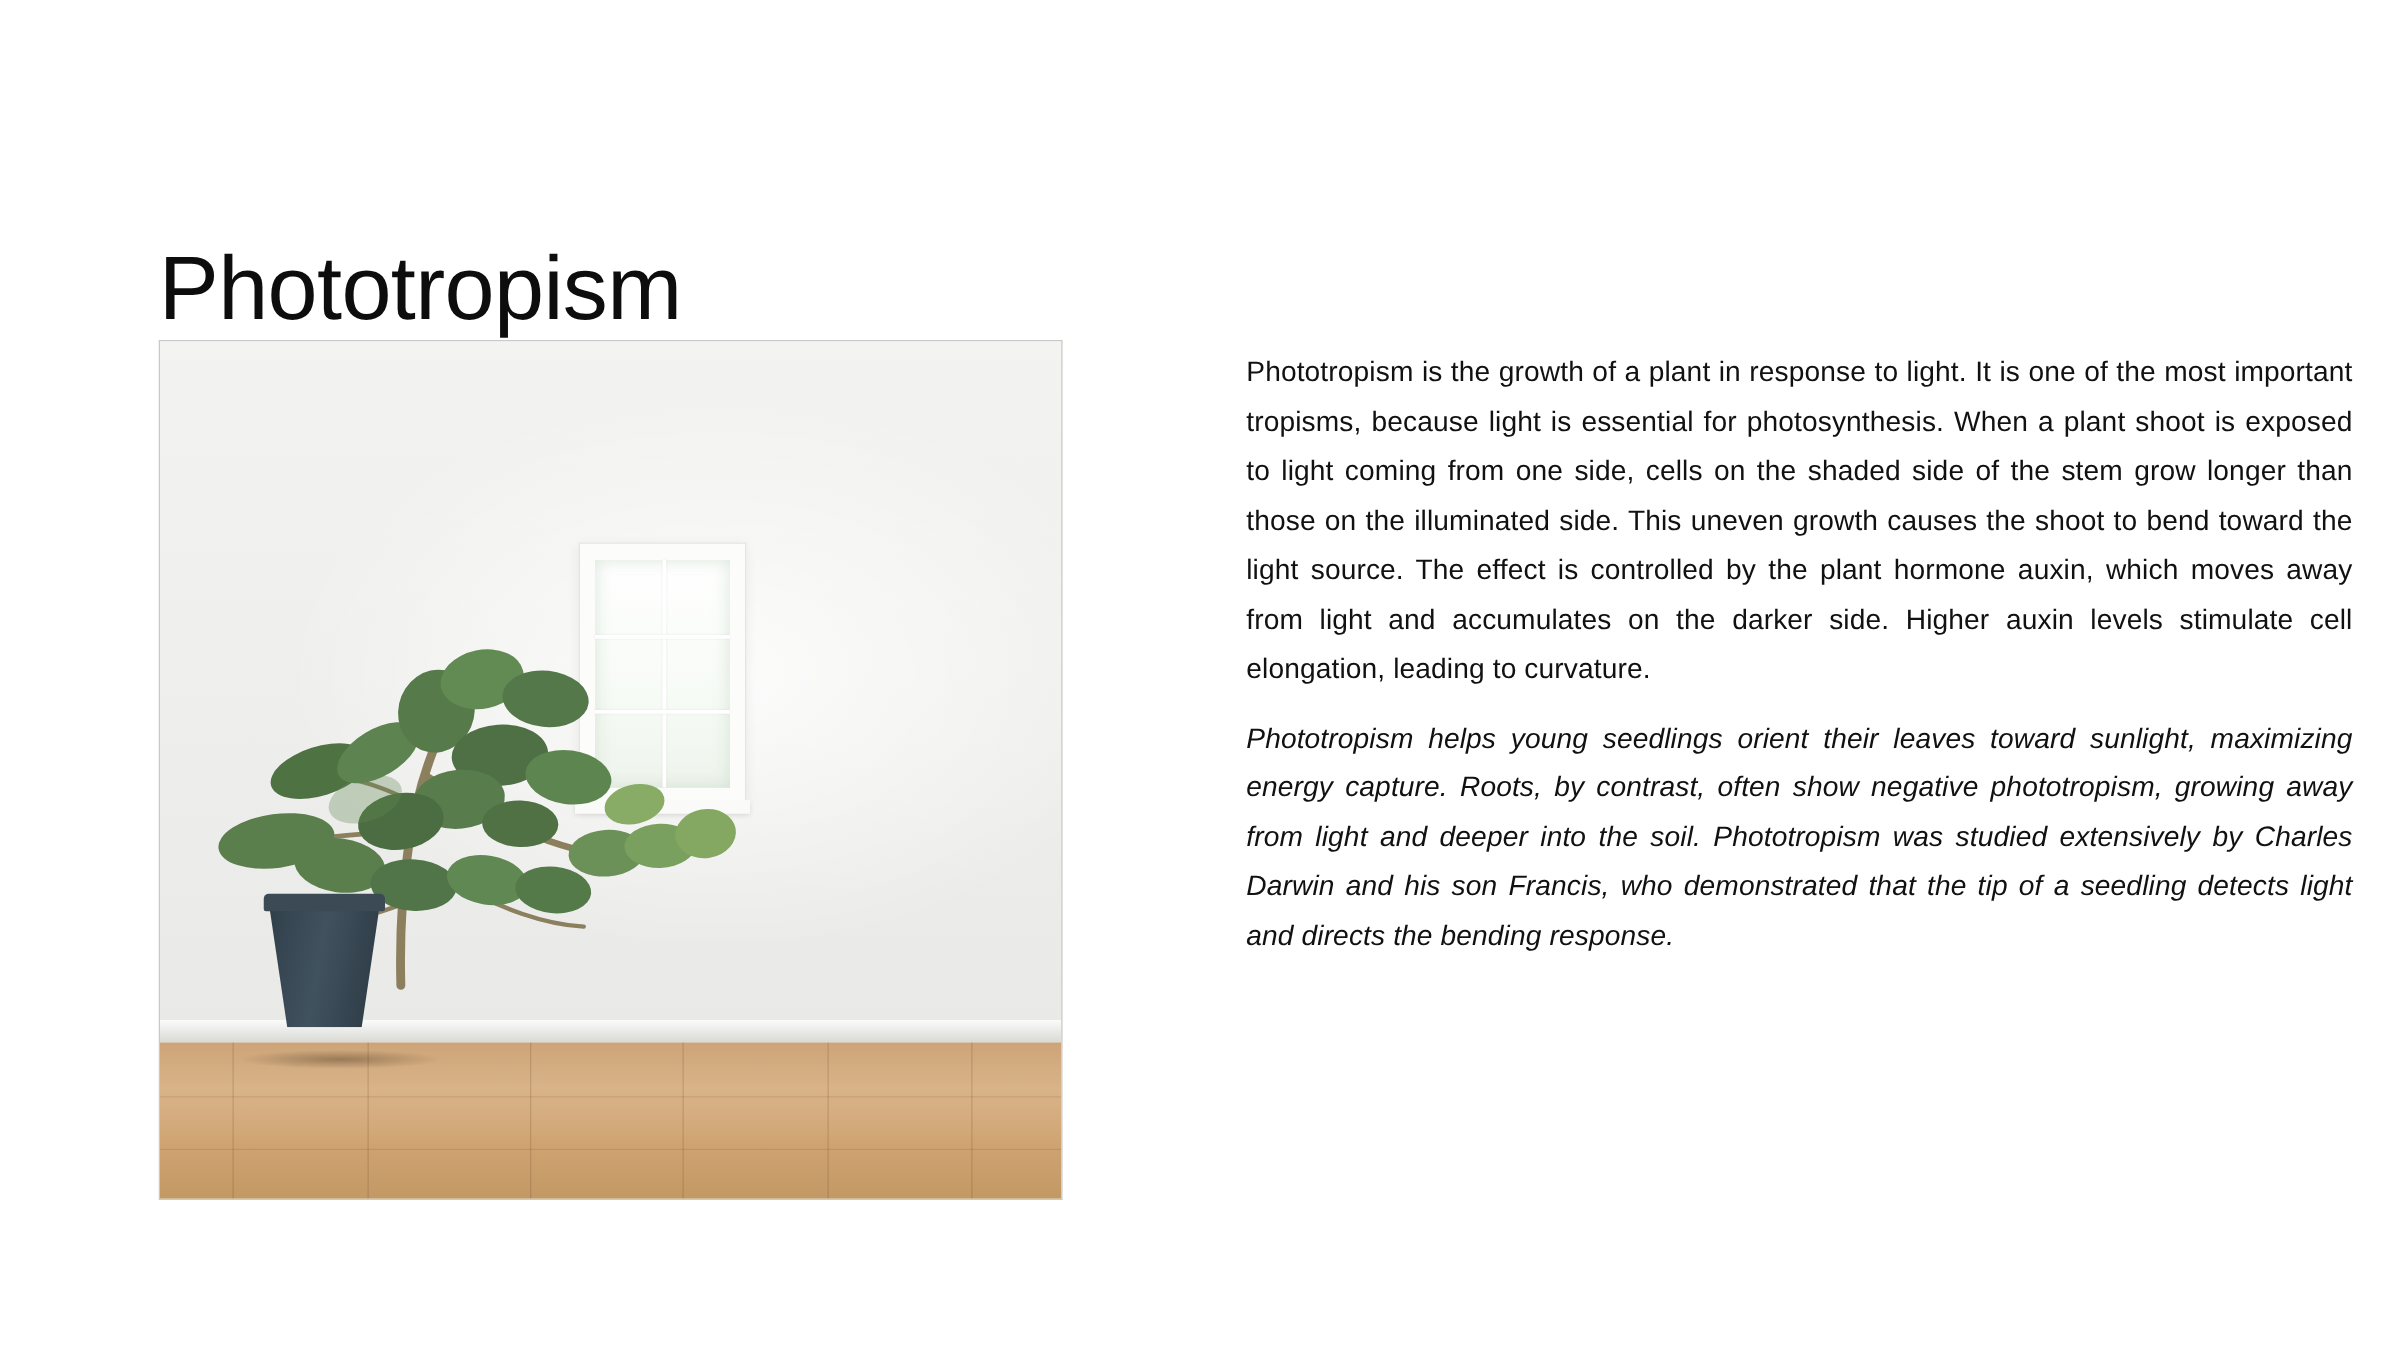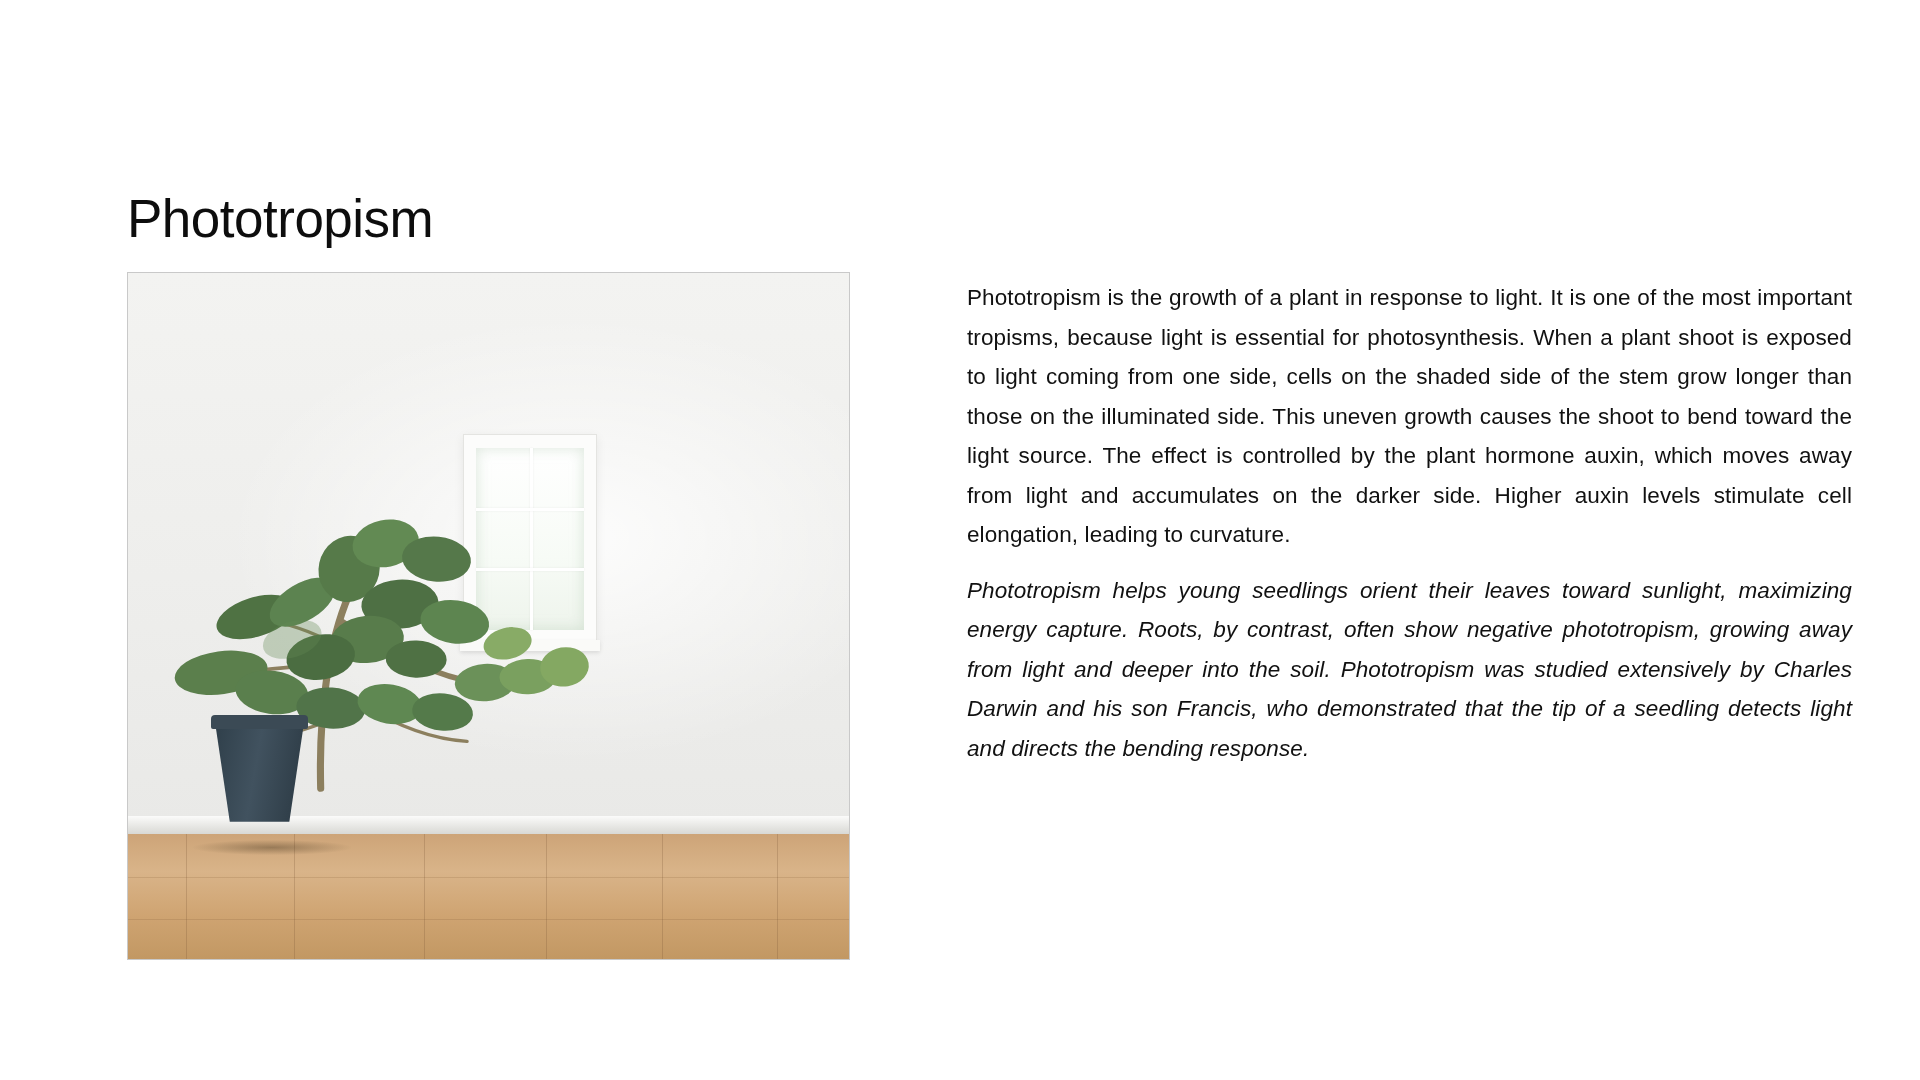--- a/index.html
+++ b/index.html
@@ -16,21 +16,21 @@
     position: relative;
     width: 1920px;
     height: 1080px;
     background: #ffffff;
   }
 
   .slide-title {
     position: absolute;
     left: 127px;
     top: 140px;
-    font-size: 53px;
+    font-size: 72px;
     line-height: 86px;
     font-weight: 400;
     color: #0d0d0d;
     letter-spacing: -0.5px;
     font-family: "Liberation Sans", sans-serif;
   }
 
   
   .figure {
     position: absolute;
@@ -178,21 +178,21 @@
     left: 9%;
     bottom: 15.2%;
     width: 22%;
     height: 2.2%;
     background: radial-gradient(ellipse at center, rgba(60,45,25,0.38) 0%, rgba(60,45,25,0) 72%);
   }
 
   
   .body-col {
     position: absolute;
-    left: 967px;
+    left: 997px;
     top: 278px;
     width: 885px;
   }
 
   .para {
     font-size: 22.5px;
     line-height: 39.5px;
     color: #111111;
     text-align: justify;
     margin: 0 0 16px 0;

